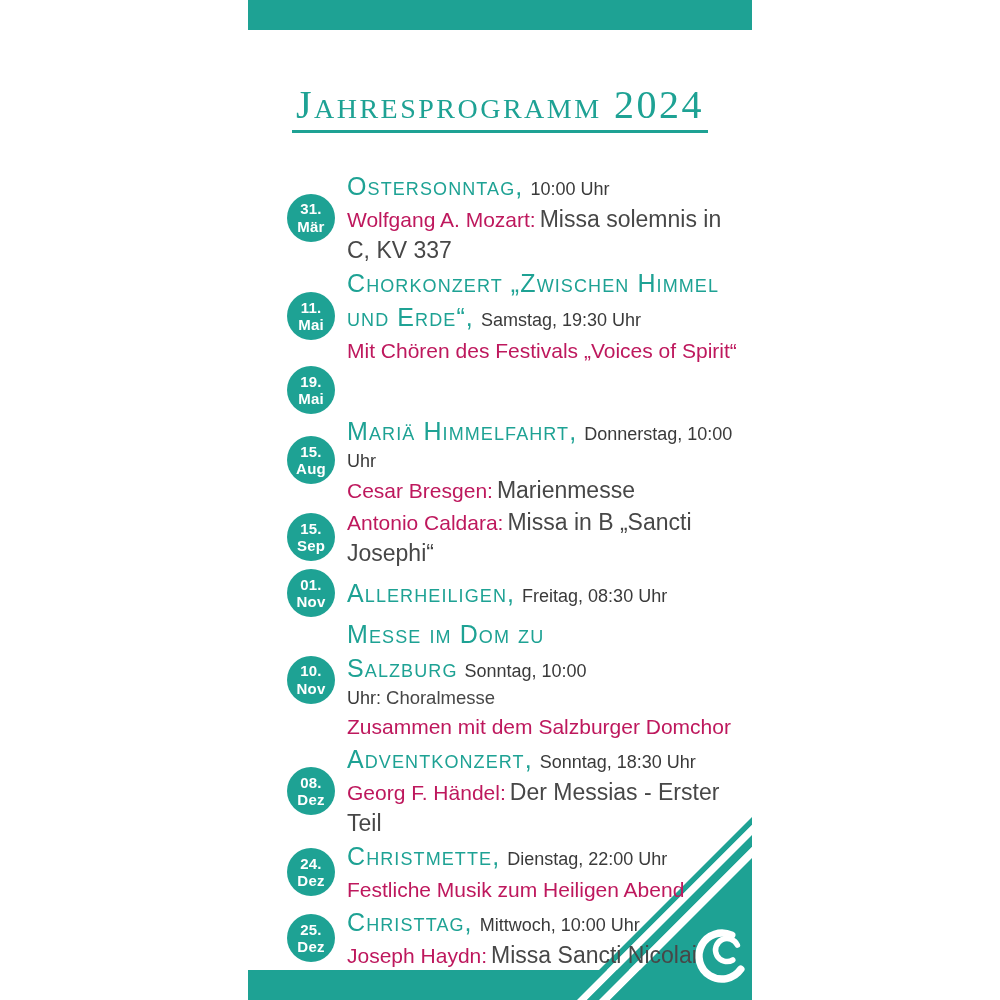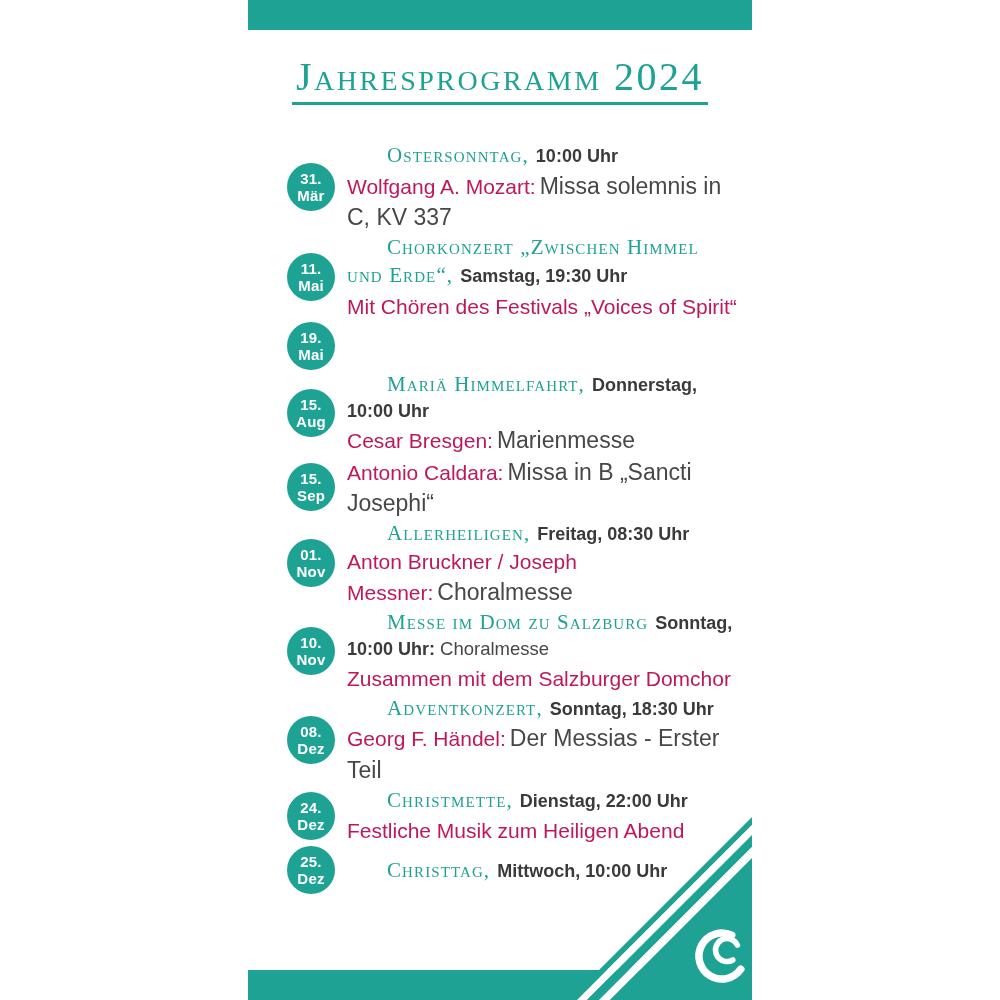--- a/index.html
+++ b/index.html
@@ -35,21 +35,21 @@
     z-index: 1;
     pointer-events: none;
   }
   .teal { fill: var(--accent); }
   .gapwhite { fill: #ffffff; }
   .content {
     position: relative;
     z-index: 3;
   }
   .title-wrap {
-    padding-top: 56px;
+    padding-top: 84px;
     text-align: center;
   }
   .title-text {
     display: inline-block;
     font-family: "Liberation Serif", serif;
     font-variant: small-caps;
     font-size: 40px;
     line-height: 1.05;
     letter-spacing: 2.5px;
     color: var(--accent);
@@ -79,33 +79,31 @@
     align-items: center;
     justify-content: center;
     font-weight: bold;
     font-size: 15px;
     line-height: 1.15;
     letter-spacing: 0.2px;
   }
   .etext { flex: 1; min-width: 0; }
   .eline { line-height: 1.36; }
   .etitle {
-    font-family: Liberation Serif, serif;
+    font-family: Liberation Sans, sans-serif;
     font-variant: small-caps;
-    font-size: 21px;
+    font-size: 25px;
     letter-spacing: 1.1px;
     color: var(--accent);
     white-space: pre-wrap;
-    margin-left: 40px;
   }
   .etime {
     font-size: 18px;
     color: #3a3a3a;
     margin-left: 7px;
-    font-weight: bold;
   }
   .etimework {
     font-size: 18.5px;
     color: #474747;
     margin-left: 5px;
   }
   .edetail { line-height: 1.35; margin-top: 1px; }
   .eprefix {
     font-size: 21px;
     color: #be185d;
@@ -196,21 +194,20 @@
           </div>
         </div>
 
         <div class="event">
           <div class="badge">
             <span>01.</span>
             <span>Nov</span>
           </div>
           <div class="etext">
             <div class="eline"><span class="etitle">Allerheiligen,</span><span class="etime">Freitag, 08:30 Uhr</span><span class="etimework"></span></div>
-            <div class="edetail"><span class="eprefix">Anton Bruckner / Joseph Messner:</span><span class="ework">Choralmesse</span></div>
           </div>
         </div>
 
         <div class="event">
           <div class="badge">
             <span>10.</span>
             <span>Nov</span>
           </div>
           <div class="etext">
             <div class="eline"><span class="etitle">Messe im Dom zu Salzburg</span><span class="etime">Sonntag, 10:00 Uhr:</span><span class="etimework">Choralmesse</span></div>
@@ -240,19 +237,20 @@
           </div>
         </div>
 
         <div class="event">
           <div class="badge">
             <span>25.</span>
             <span>Dez</span>
           </div>
           <div class="etext">
             <div class="eline"><span class="etitle">Christtag,</span><span class="etime">Mittwoch, 10:00 Uhr</span><span class="etimework"></span></div>
+            <div class="edetail"><span class="eprefix">Joseph Haydn:</span><span class="ework">Missa Sancti Nicolai</span></div>
           </div>
         </div>
 
       </div>
     </div>
   </div>
 </div>
 
 </body></html>

